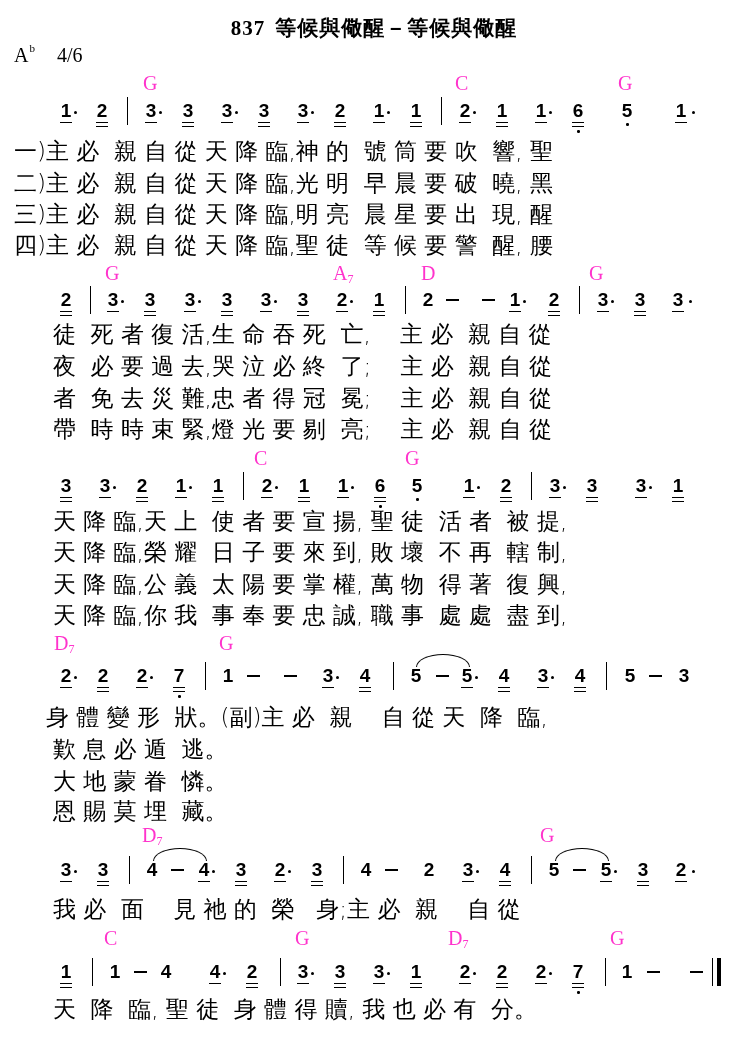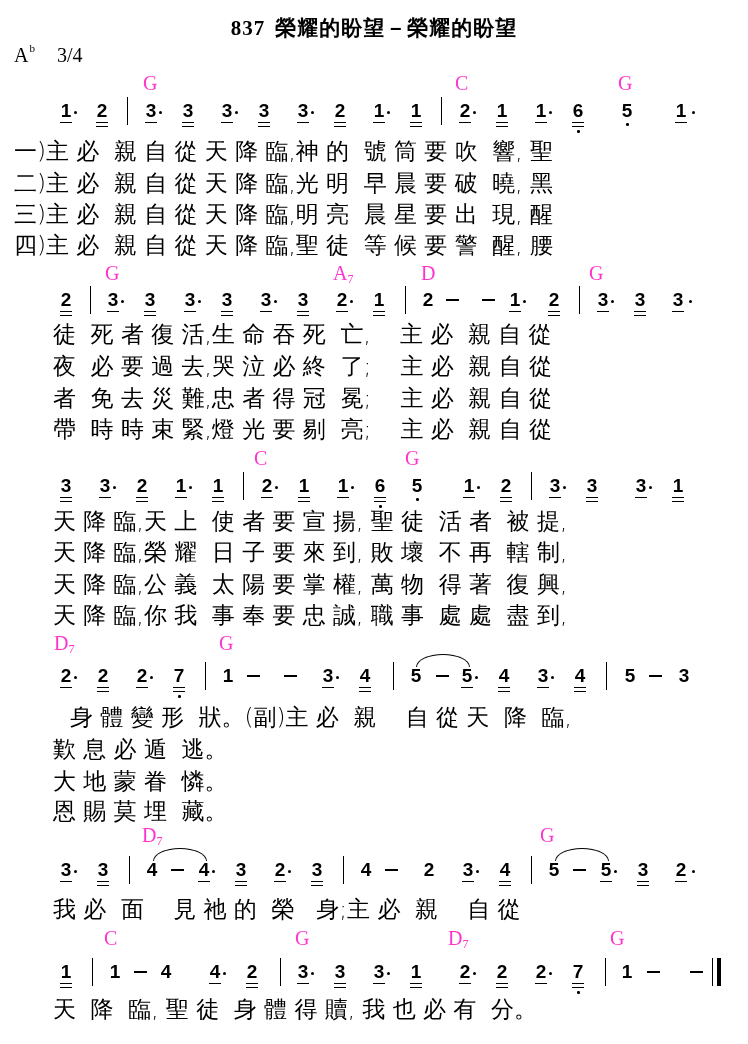--- a/index.html
+++ b/index.html
@@ -23,24 +23,24 @@
   .bar { position: absolute; width: 0; border-left: 1.5px solid #000; height: 28px; }
   .bar.final { border-left: 4px solid #000; }
   .tie { position: absolute; height: 12px; border: 1.5px solid #000; border-bottom: none; border-radius: 50% 50% 0 0 / 100% 100% 0 0; }
   .lyric { position: absolute; font-family: "DejaVu Sans", sans-serif; font-size: 23px; line-height: 1; white-space: pre; font-weight: 300; }
 </style>
 </head>
 <body>
 
 <div>
   <div class="title">
-    <span class="num">837</span><span>榮耀的盼望－榮耀的盼望</span>
+    <span class="num">837</span><span>等候與儆醒－等候與儆醒</span>
   </div>
   <div class="key">
-    <span>A</span><sup>b</sup><span class="meter">3/4</span>
+    <span>A</span><sup>b</sup><span class="meter">4/6</span>
   </div>
 </div>
 
 <div id="score">
     <div>
       <div class="chord" style="left: 143px; top: 73px; color: rgb(255, 51, 204);">G</div>
       <div class="chord" style="left: 455px; top: 73px; color: rgb(255, 51, 204);">C</div>
       <div class="chord" style="left: 618px; top: 73px; color: rgb(255, 51, 204);">G</div>
       <div class="note" style="left: 59px; top: 101px;"><span>1</span><div class="ul1" style="top: 21px;"></div></div>
       <div class="aug" style="left: 74px; top: 111px;"></div>
@@ -166,21 +166,21 @@
       <div class="note" style="left: 623px; top: 666px;"><span>5</span></div>
       <div class="note" style="left: 677px; top: 666px;"><span>3</span></div>
       <div class="bar" style="left: 205px; top: 662px;"></div>
       <div class="bar" style="left: 393px; top: 662px;"></div>
       <div class="bar" style="left: 606px; top: 662px;"></div>
       <div class="dash" style="left: 247px; top: 675px;"></div>
       <div class="dash" style="left: 284px; top: 675px;"></div>
       <div class="dash" style="left: 436px; top: 675px;"></div>
       <div class="dash" style="left: 649px; top: 675px;"></div>
       <div class="tie" style="left: 416px; width: 52px; top: 654px;"></div>
-      <div class="lyric" style="left: 70px; top: 706px;">身 體 變 形  狀。(副)主 必  親    自 從 天  降  臨,</div>
+      <div class="lyric" style="left: 46px; top: 706px;">身 體 變 形  狀。(副)主 必  親    自 從 天  降  臨,</div>
       <div class="lyric" style="left: 53px; top: 738px;">歎 息 必 遁  逃。</div>
       <div class="lyric" style="left: 53px; top: 770px;">大 地 蒙 眷  憐。</div>
       <div class="lyric" style="left: 53px; top: 800px;">恩 賜 莫 埋  藏。</div>
     </div>
     <div>
       <div class="chord" style="left: 142px; top: 825px; color: rgb(255, 51, 204);">D<sub>7</sub></div>
       <div class="chord" style="left: 540px; top: 825px; color: rgb(255, 51, 204);">G</div>
       <div class="note" style="left: 59px; top: 860px;"><span>3</span><div class="ul1" style="top: 21px;"></div></div>
       <div class="aug" style="left: 74px; top: 870px;"></div>
       <div class="note" style="left: 96px; top: 860px;"><span>3</span><div class="ul1" style="top: 21px;"></div><div class="ul2" style="top: 25px;"></div></div>

